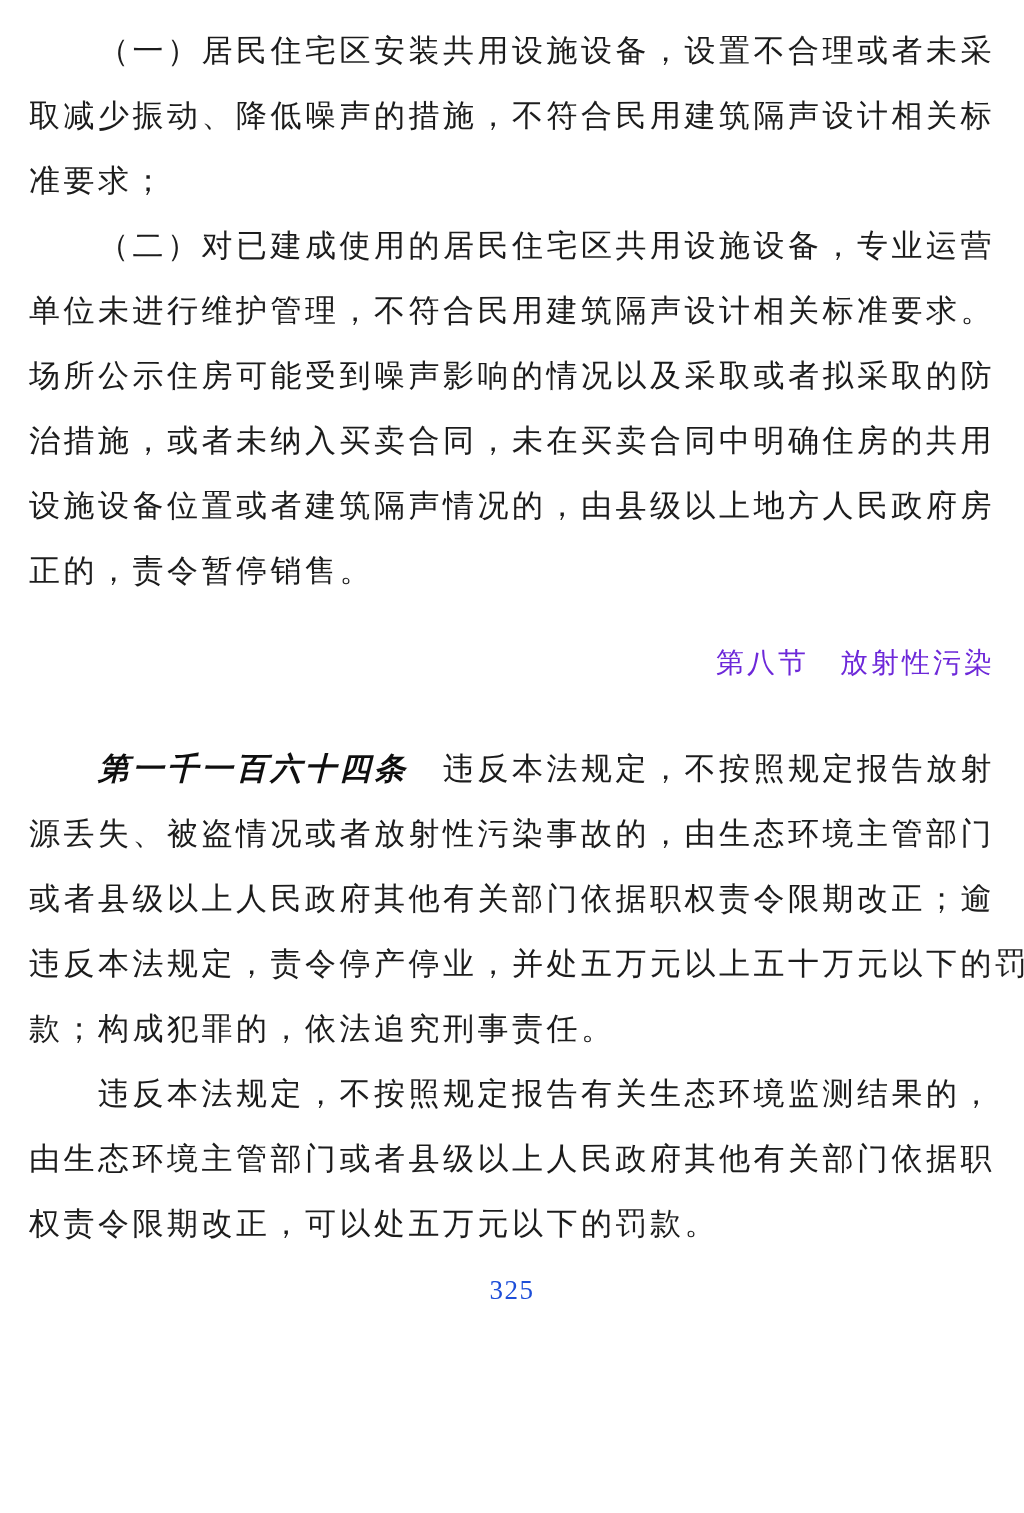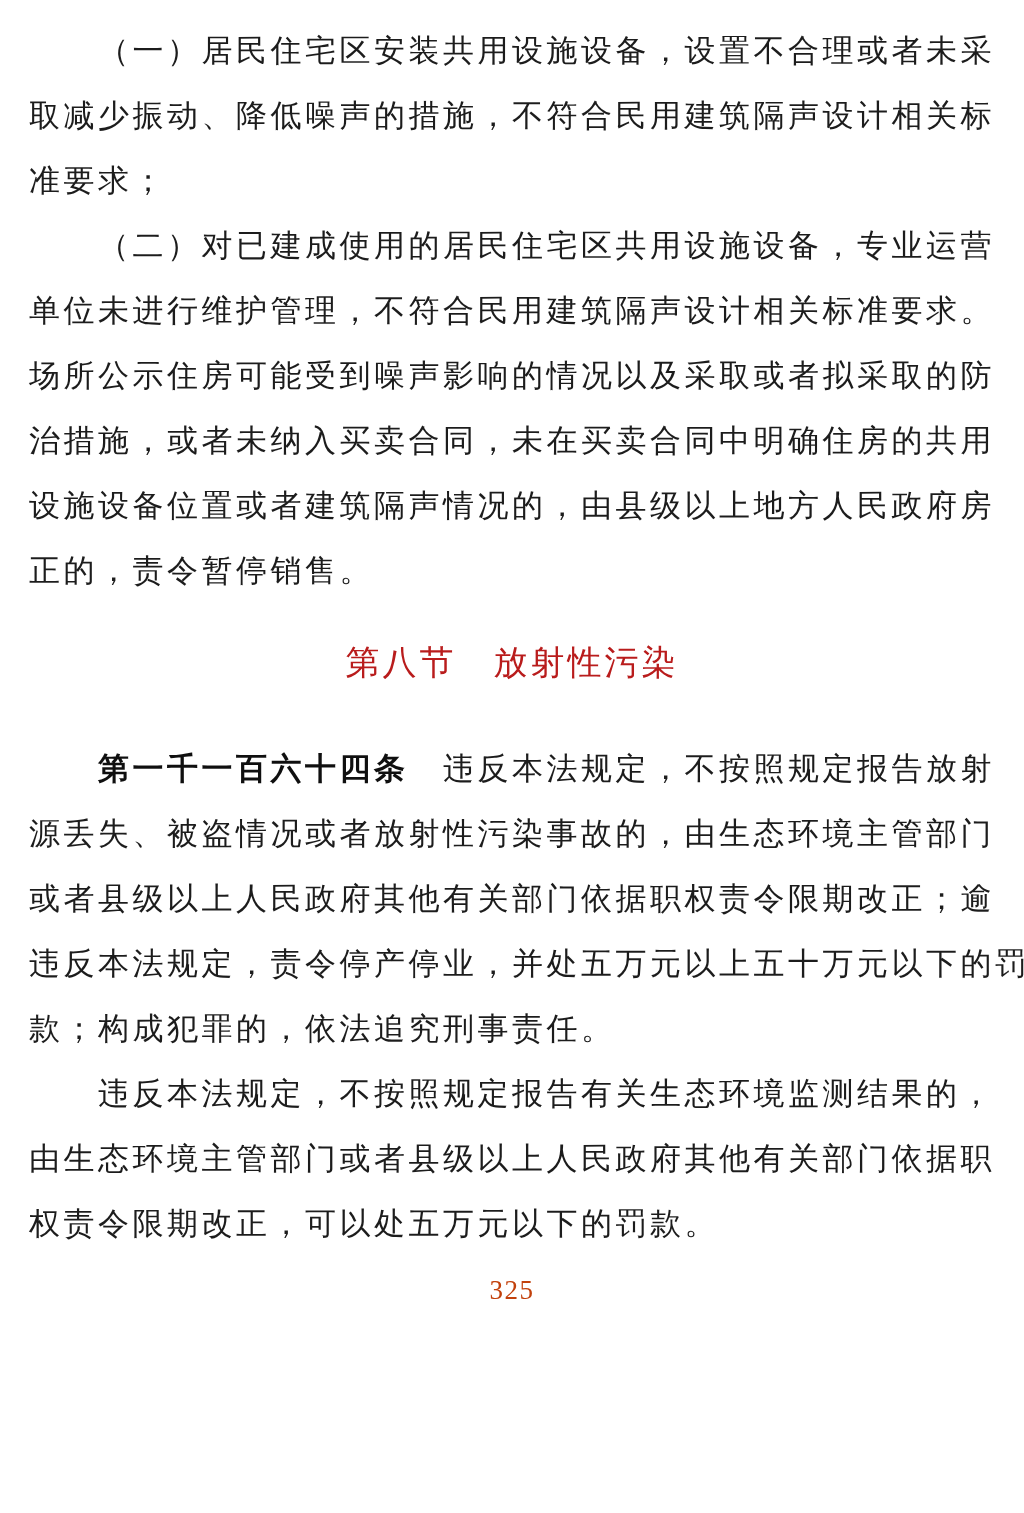--- a/index.html
+++ b/index.html
@@ -29,39 +29,40 @@
     letter-spacing: 3.5px;
     white-space: nowrap;
     font-weight: 400;
   }
   .line.indent {
     padding-left: 69px;
   }
   .article-no {
     font-weight: 700;
     color: #0f0f0f;
+    font-style: italic;
   }
   .section-heading {
     margin: 27px 0 41px 0;
     height: 65px;
     line-height: 65px;
-    font-size: 34px;
+    font-size: 28px;
     letter-spacing: 3px;
-    text-align: center;
+    text-align: right;
     font-weight: 400;
-    color: #b91c1c;
+    color: #6d28d9;
   }
   .page-number {
     margin-top: 14px;
     height: 40px;
     line-height: 40px;
     text-align: center;
     font-size: 27px;
     letter-spacing: 1.5px;
-    color: #c2410c;
+    color: #1d4ed8;
     font-family: Liberation Serif, serif;
   }
 </style>
 </head>
 <body>
 
 <main class="page-content">
 
   <p class="line indent"><span>（一）居民住宅区安装共用设施设备，设置不合理或者未采</span></p>
   <p class="line"><span>取减少振动、降低噪声的措施，不符合民用建筑隔声设计相关标</span></p>

